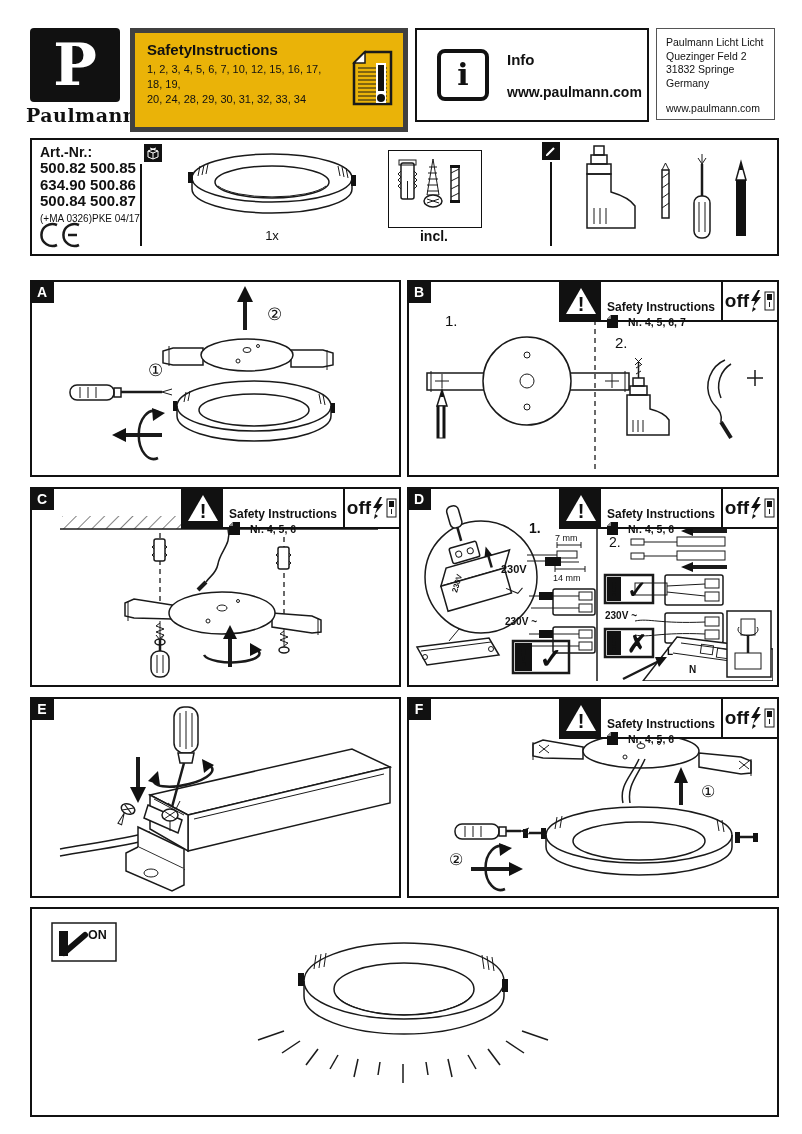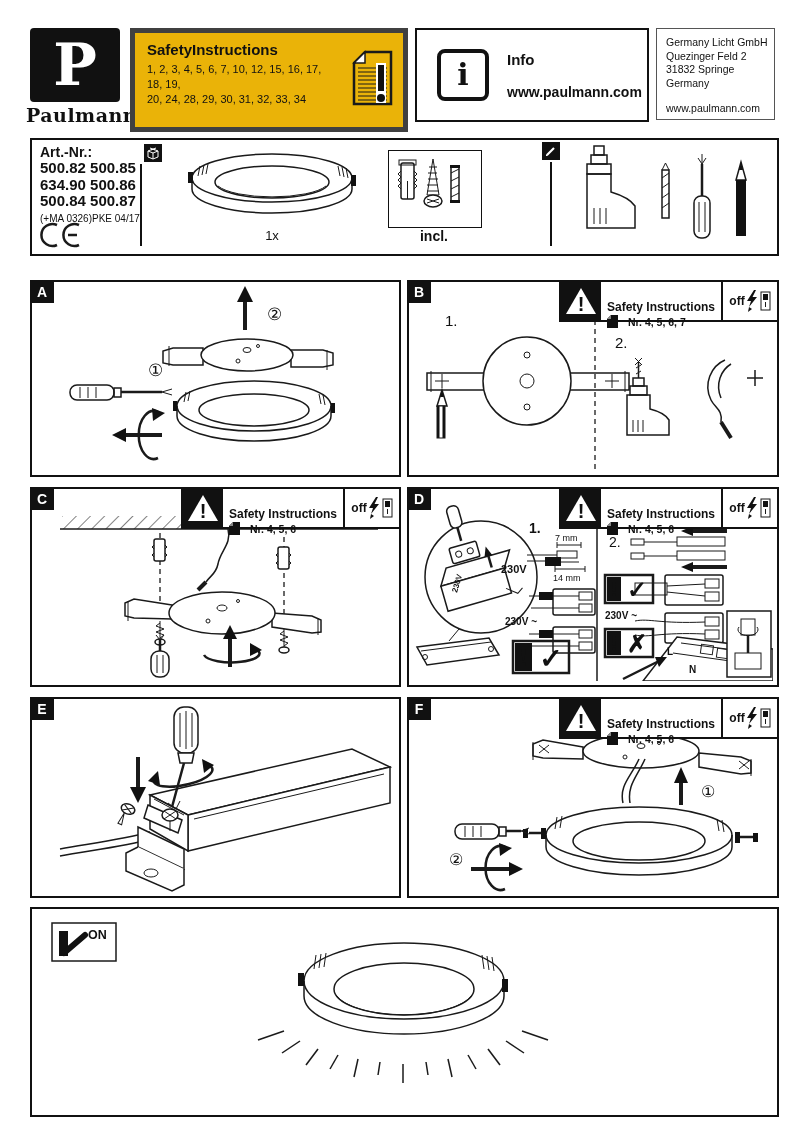--- a/index.html
+++ b/index.html
@@ -10,21 +10,21 @@
   .plabel{position:absolute;top:-2px;left:-2px;width:24px;height:23px;background:#111;color:#fff;
           font-weight:bold;font-size:14px;display:flex;align-items:center;justify-content:center;}
   
   .shead{position:absolute;top:-2px;right:-2px;display:flex;align-items:stretch;
          border:2px solid #111;background:#fff;height:38px;}
   .shead-warn{width:40px;background:#111;display:flex;align-items:center;justify-content:center;}
   .shead-mid{padding:18px 6px 0 6px;border-right:2px solid #111;}
   .shead-title{font-weight:bold;font-size:12px;white-space:nowrap;}
   .shead-ref{font-size:10.5px;font-weight:bold;display:flex;gap:10px;align-items:center;margin-top:1px;text-align:center;}
   .shead-off{width:54px;display:flex;align-items:center;justify-content:center;gap:2px;
-             font-weight:bold;font-size:12px;}
+             font-weight:bold;font-size:19px;}
   
   .logo{position:absolute;left:30px;top:28px;width:90px;height:74px;background:#111;border-radius:4px;
         display:flex;align-items:center;justify-content:center;}
   .logo span{color:#fff;font-family:"DejaVu Serif",serif;font-weight:bold;font-size:58px;line-height:1;}
   .brandname{position:absolute;left:26px;top:104px;width:100px;text-align:center;
              font-family:"DejaVu Serif",serif;font-weight:bold;font-size:19px;letter-spacing:.5px;}
   .sibox{position:absolute;left:130px;top:28px;width:268px;height:94px;border:5px solid #404040;background:#eab308;}
   .sibox h1{margin:8px 0 4px 12px;font-size:15px;}
   .sibox p{margin:0 0 0 12px;font-size:11px;line-height:1.35;width:190px;}
   .infobox{position:absolute;left:415px;top:28px;width:234px;height:94px;border:2px solid #111;
@@ -99,21 +99,21 @@
     <div class="iicon">
       <span>i</span>
     </div>
     <div class="infotxt">
       <div>Info</div>
       <div>www.paulmann.com</div>
     </div>
   </div>
 
   <div class="addrbox">
-    <div>Germany Licht GmbH</div>
+    <div>Paulmann Licht Licht</div>
     <div>Quezinger Feld 2</div>
     <div>31832 Springe</div>
     <div>Germany</div>
     <div class="gap"></div>
     <div>www.paulmann.com</div>
   </div>
 
   <div class="prodbox">
     <div class="artnr">
       <div class="lbl">Art.-Nr.:</div>

